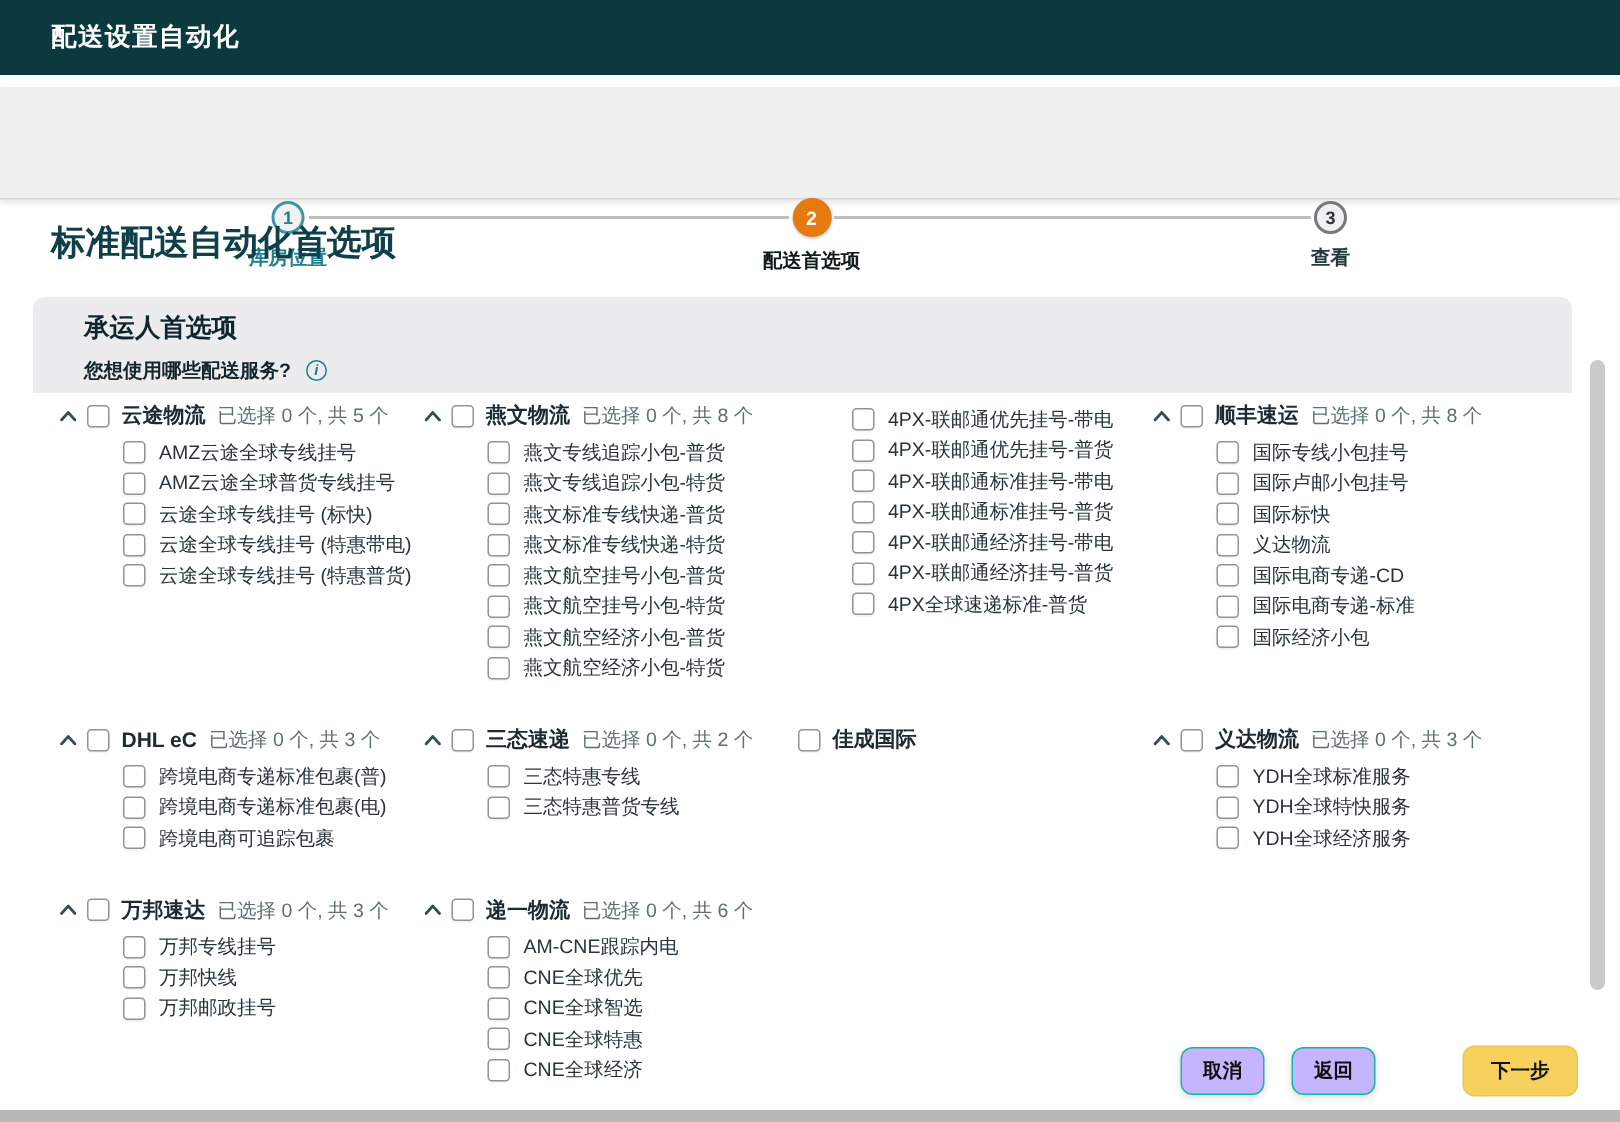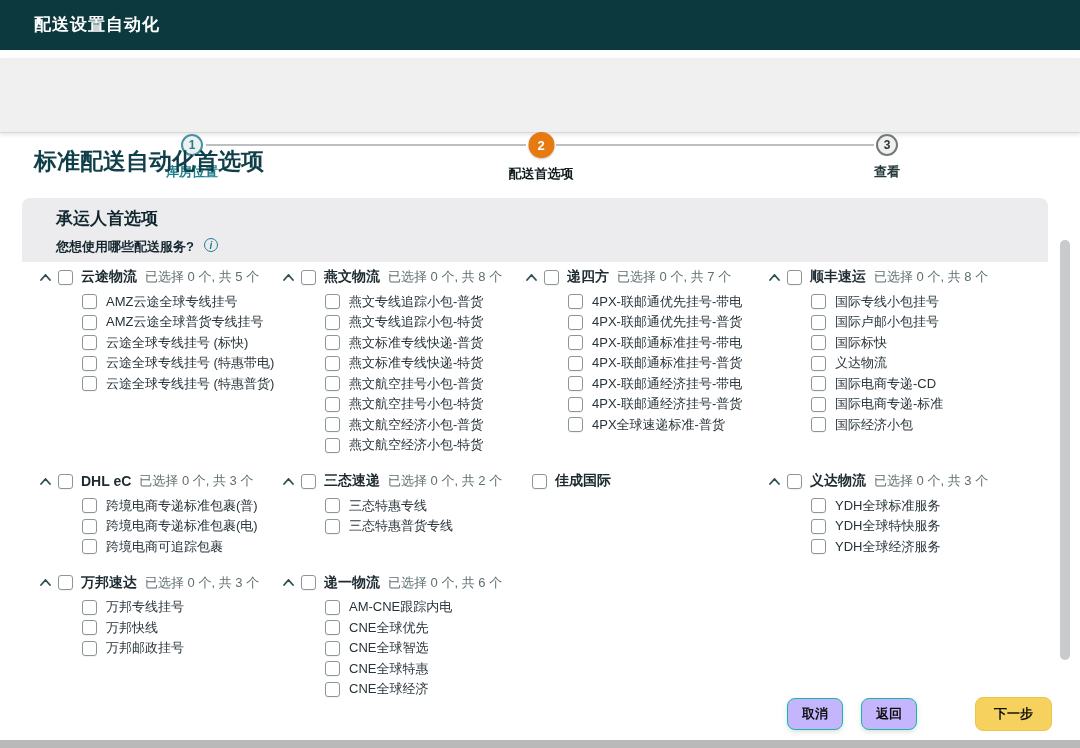--- a/index.html
+++ b/index.html
@@ -28,28 +28,28 @@
   .s3 .circle{width:22px;height:22px;border:2px solid #75797b;color:#2c3336;font-size:12px;background:#f0f0f1;}
   .step-label{margin-top:7px;font-size:13px;font-weight:bold;white-space:nowrap;}
   .s1 .step-label{color:#1d808f;}
   .s2 .step-label{color:#101b1c;}
   .s3 .step-label{color:#25383c;}
   
   .page-title{position:absolute;left:34px;top:146px;font-size:23px;font-weight:bold;color:#113f49;}
   
   .card-head{position:absolute;left:22px;top:198px;width:1026px;height:64px;background:#ececee;border-radius:8px 8px 0 0;}
   .section-heading{position:absolute;left:56px;top:207px;font-size:17px;font-weight:bold;color:#10262e;}
-  .question-row{position:absolute;left:56px;top:238px;display:flex;align-items:flex-start;}
+  .question-row{position:absolute;left:56px;top:238px;display:flex;align-items:center;}
   .question-text{font-size:13px;font-weight:bold;color:#15262e;}
   .info-icon{width:14px;height:14px;border:1.5px solid #1d808f;border-radius:50%;color:#1d808f;
              font-size:10px;line-height:13px;text-align:center;margin-left:10px;box-sizing:border-box;
              font-style:italic;font-weight:bold;cursor:pointer;}
   
   .carrier-grid{position:absolute;left:40px;top:266px;width:1012px;display:grid;
-                grid-template-columns:243px 243px 243px 259px;row-gap:12px;align-items:start;}
+                grid-template-columns:243px 243px 243px 259px;row-gap:24px;align-items:start;}
   .group{white-space:nowrap;}
   .group-header{display:flex;align-items:center;height:22px;}
   .group-header.no-caret{padding-left:6px;}
   .caret{width:13px;margin-right:5px;display:flex;align-items:center;cursor:pointer;}
   .checkbox{width:15px;height:15px;border:1.6px solid #8d9696;border-radius:3px;background:#ffffff;
             box-sizing:border-box;flex:0 0 auto;cursor:pointer;box-shadow:0 1px 1px rgba(0,0,0,.05);}
   .group-name{font-size:14px;font-weight:bold;color:#1d2b31;margin:0 8px;}
   .group-count{font-size:13px;color:#5f6e70;}
   .services{margin-top:6px;}
   .service-row{display:flex;align-items:center;margin:0 0 5.5px 42px;height:15px;}
@@ -172,30 +172,20 @@
           <span class="checkbox"></span>
           <span class="service-label">燕文航空经济小包-普货</span>
         </div>
         <div class="service-row">
           <span class="checkbox"></span>
           <span class="service-label">燕文航空经济小包-特货</span>
         </div>
       </div>
     </div>
     <div class="group">
-      <div class="group-header">
-        <span class="caret">
-          <svg width="11" height="7" viewBox="0 0 11 7">
-            <polyline points="1,6 5.5,1 10,6" fill="none" stroke="#2e4e55" stroke-width="1.8" stroke-linecap="round"></polyline>
-          </svg>
-        </span>
-        <span class="checkbox"></span>
-        <span class="group-name">递四方</span>
-        <span class="group-count">已选择 0 个, 共 7 个</span>
-      </div>
       <div class="services">
         <div class="service-row">
           <span class="checkbox"></span>
           <span class="service-label">4PX-联邮通优先挂号-带电</span>
         </div>
         <div class="service-row">
           <span class="checkbox"></span>
           <span class="service-label">4PX-联邮通优先挂号-普货</span>
         </div>
         <div class="service-row">

